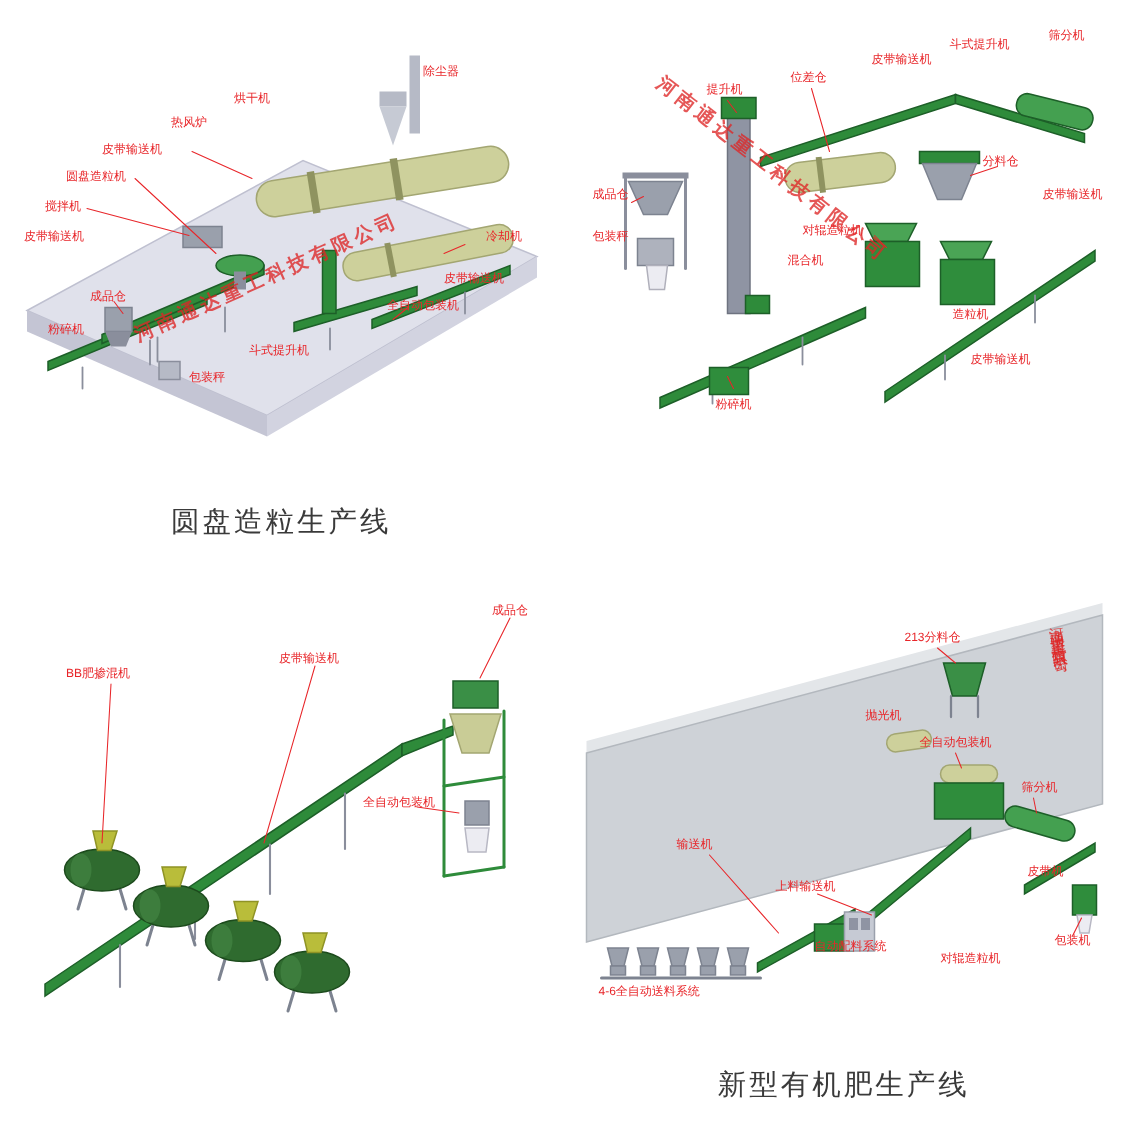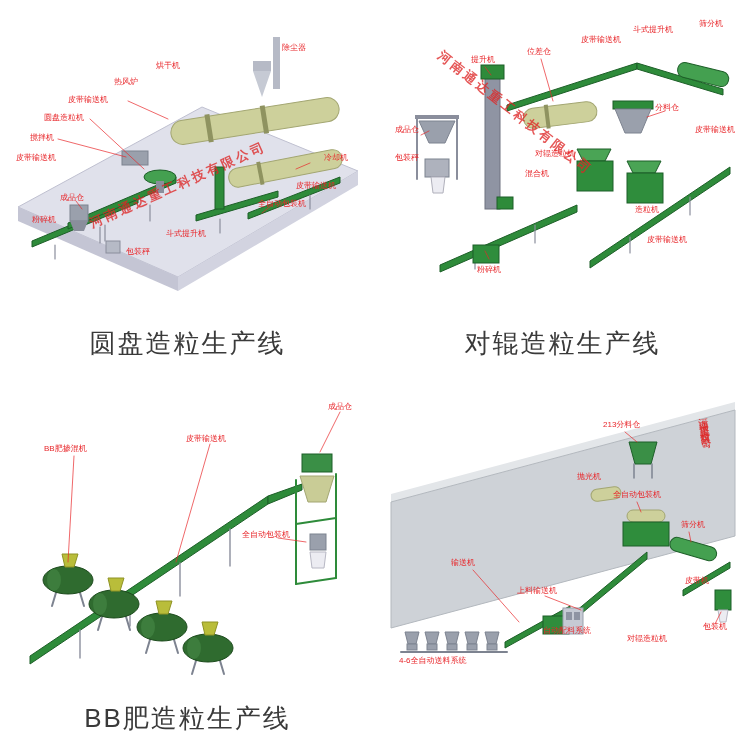--- a/index.html
+++ b/index.html
@@ -4,21 +4,21 @@
 <style>
   *{margin:0;padding:0;box-sizing:border-box}
   html,body{width:750px;height:750px;background:#fff;overflow:hidden;
     font-family:"Liberation Sans","DejaVu Sans",sans-serif}
   .grid{display:grid;grid-template-columns:375px 375px;grid-template-rows:375px 375px;width:750px;height:750px}
   .card{position:relative;width:375px;height:375px;background:#fff}
   .scene{position:relative;width:355px;height:302px;margin:8px auto 0}
   .scene svg{position:absolute;left:0;top:0;width:100%;height:100%}
   .lbl{position:absolute;font-size:8px;line-height:1.1;color:#e8262a;white-space:nowrap;z-index:3}
   .caption{position:absolute;left:0;right:0;bottom:14px;text-align:center;
-    font-size:26px;color:#3a3a3a;letter-spacing:2px}
+    font-size:19px;color:#3a3a3a;letter-spacing:2px}
   .wm{position:absolute;color:rgba(222,38,38,.78);font-size:13px;font-weight:bold;
     letter-spacing:3px;white-space:nowrap;z-index:2}
   .wm-a{left:72px;top:168px;transform:rotate(-24deg)}
   .wm-b{left:34px;top:96px;transform:rotate(38deg)}
   .wm-vert{position:absolute;left:318px;top:26px;height:130px;writing-mode:vertical-rl;
     color:rgba(222,38,38,.8);font-size:10px;letter-spacing:2px;transform:rotate(-8deg);z-index:2}
   svg line{stroke-linecap:round}
 </style>
 </head>
 <body>
@@ -164,21 +164,20 @@
       <div class="lbl" style="left:270px;top:96px">分料仓</div>
       <div class="lbl" style="left:150px;top:142px">对辊造粒机</div>
       <div class="lbl" style="left:140px;top:162px">混合机</div>
       <div class="lbl" style="left:250px;top:198px">造粒机</div>
       <div class="lbl" style="left:10px;top:118px">成品仓</div>
       <div class="lbl" style="left:10px;top:146px">包装秤</div>
       <div class="lbl" style="left:92px;top:258px">粉碎机</div>
       <div class="lbl" style="left:262px;top:228px">皮带输送机</div>
       <div class="lbl" style="left:310px;top:118px">皮带输送机</div>
     </div>
-    <figcaption class="caption">对辊造粒生产线</figcaption>
   </figure>
 
   <figure class="card">
     <div class="scene">
       <svg viewBox="0 0 355 300">
         <defs>
           <g id="bbmixer">
             <line x1="-16" y1="26" x2="-10" y2="6" stroke="#7d8390" stroke-width="2"></line>
             <line x1="16" y1="26" x2="10" y2="6" stroke="#7d8390" stroke-width="2"></line>
             <ellipse cx="0" cy="0" rx="25" ry="14" fill="#2f6b2f" stroke="#1c4a1c"></ellipse>
@@ -217,21 +216,20 @@
           <line x1="200" y1="60" x2="166" y2="178"></line>
           <line x1="330" y1="28" x2="310" y2="68"></line>
           <line x1="268" y1="154" x2="296" y2="158"></line>
         </g>
       </svg>
       <div class="lbl" style="left:34px;top:62px">BB肥掺混机</div>
       <div class="lbl" style="left:176px;top:52px">皮带输送机</div>
       <div class="lbl" style="left:318px;top:20px">成品仓</div>
       <div class="lbl" style="left:232px;top:148px">全自动包装机</div>
     </div>
-    <figcaption class="caption">BB肥造粒生产线</figcaption>
   </figure>
 
   <figure class="card">
     <div class="scene">
       <svg viewBox="0 0 355 300">
         <g>
           <polygon points="6,110 350,18 350,26 6,118" fill="#e3e6e9"></polygon>
           <polygon points="6,118 350,26 350,152 6,244" fill="#ced2d7" stroke="#b3b8be"></polygon>
         </g>
         <g>
@@ -294,15 +292,16 @@
       <div class="lbl" style="left:132px;top:204px">上料输送机</div>
       <div class="lbl" style="left:228px;top:108px">全自动包装机</div>
       <div class="lbl" style="left:296px;top:138px">筛分机</div>
       <div class="lbl" style="left:192px;top:90px">抛光机</div>
       <div class="lbl" style="left:300px;top:194px">皮带机</div>
       <div class="lbl" style="left:242px;top:252px">对辊造粒机</div>
       <div class="lbl" style="left:158px;top:244px">自动配料系统</div>
       <div class="lbl" style="left:14px;top:274px">4-6全自动送料系统</div>
       <div class="lbl" style="left:318px;top:240px">包装机</div>
     </div>
+    <figcaption class="caption">新型有机肥生产线</figcaption>
   </figure>
 
 </div>
 
 </body></html>

